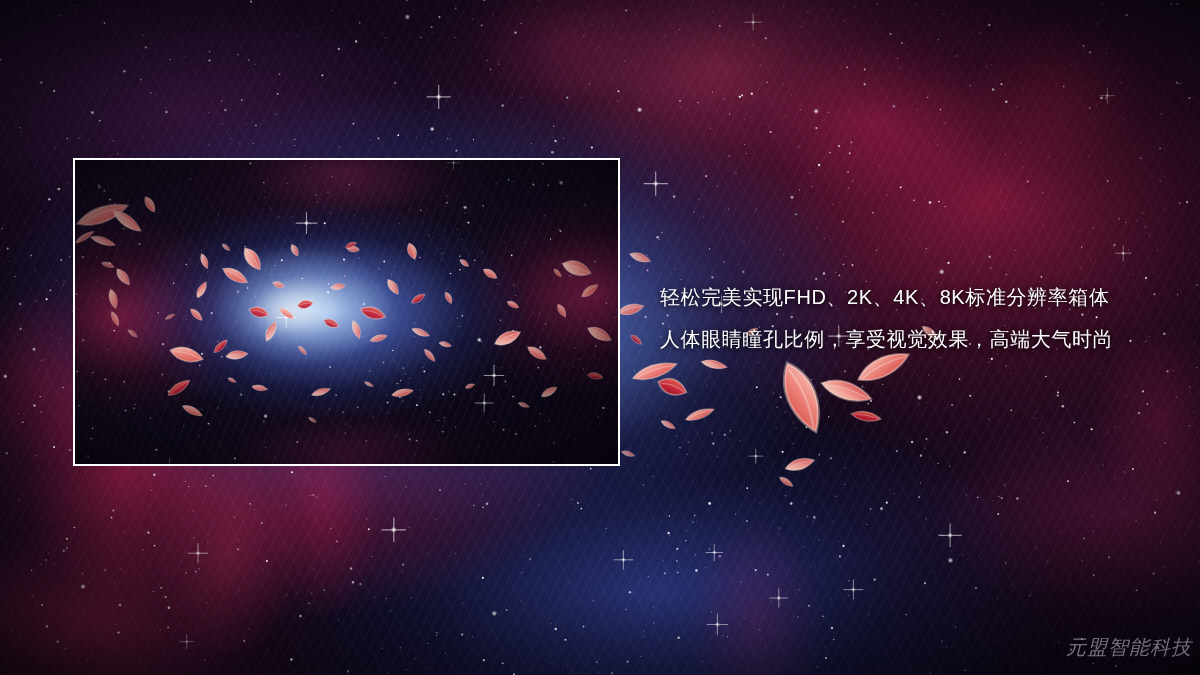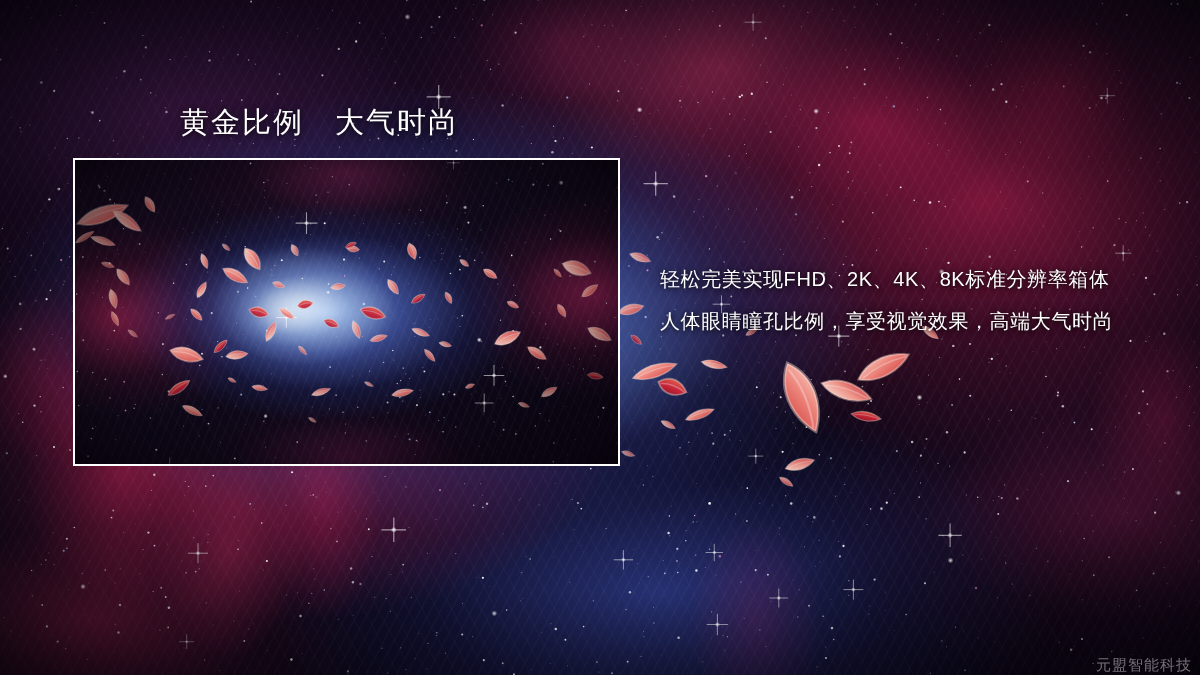--- a/index.html
+++ b/index.html
@@ -102,30 +102,30 @@
   .petals { position:absolute; inset:0; pointer-events:none; }
   .petals svg { display:block; width:100%; height:100%; }
 
   
   #title {
     position:absolute; left:180px; top:103px;
     font-size:29px; color:#ffffff; letter-spacing:2px; white-space:pre;
     text-shadow:0 1px 5px rgba(0,0,0,.65), 0 0 14px rgba(0,0,0,.45);
   }
   #bodytext {
-    position:absolute; left:660px; top:258px; width:520px;
+    position:absolute; left:660px; top:276px; width:520px;
   }
   .bline {
     font-size:20px; color:#ffffff; letter-spacing:.6px; line-height:42px;
     white-space:nowrap;
     text-shadow:0 1px 4px rgba(0,0,0,.70), 0 0 10px rgba(0,0,0,.50);
   }
   #watermark {
-    position:absolute; right:8px; bottom:0;
-    font-size:15px; color:rgba(205,195,205,0.55); letter-spacing:1px;
+    position:absolute; right:8px; bottom:14px;
+    font-size:20px; color:rgba(205,195,205,0.55); letter-spacing:1px;font-style:italic;
   }
 </style>
 </head>
 <body>
 
 <div id="slide">
 
   <div class="nlayer bg-base"></div>
   <div class="nlayer bg-filaments"></div>
   <div class="nlayer bg-core"></div>
@@ -2638,21 +2638,20 @@
               <path d="M -5 0 C -2.25 -3.1500000000000004 1.75 -3 5 -0.54 C 2.75 1.6500000000000001 -1.5 3.06 -5 0 Z" fill="url(#pB)"></path>
               <path d="M -5 0 C -2.25 -3.1500000000000004 1.75 -3 5 -0.54 C 2.75 1.6500000000000001 -1.5 3.06 -5 0 Z" fill="none" stroke="#ffe6db" stroke-opacity="0.42" stroke-width="0.72"></path>
               <path d="M -4.1 0.15000000000000002 C -1 -1.1400000000000001 2 -0.8999999999999999 4.4 -0.36" fill="none" stroke="#ffffff" stroke-opacity="0.30" stroke-width="0.55"></path>
             </g>
           </g>
         </svg>
     </div>
     <div class="fr-layer fr-vig"></div>
   </div>
 
-  <div id="title">黄金比例　大气时尚</div>
 
   <div id="bodytext">
     <div class="bline">轻松完美实现FHD、2K、4K、8K标准分辨率箱体</div>
     <div class="bline">人体眼睛瞳孔比例，享受视觉效果，高端大气时尚</div>
   </div>
 
   <div id="watermark">元盟智能科技</div>
 </div>
 
 </body></html>

